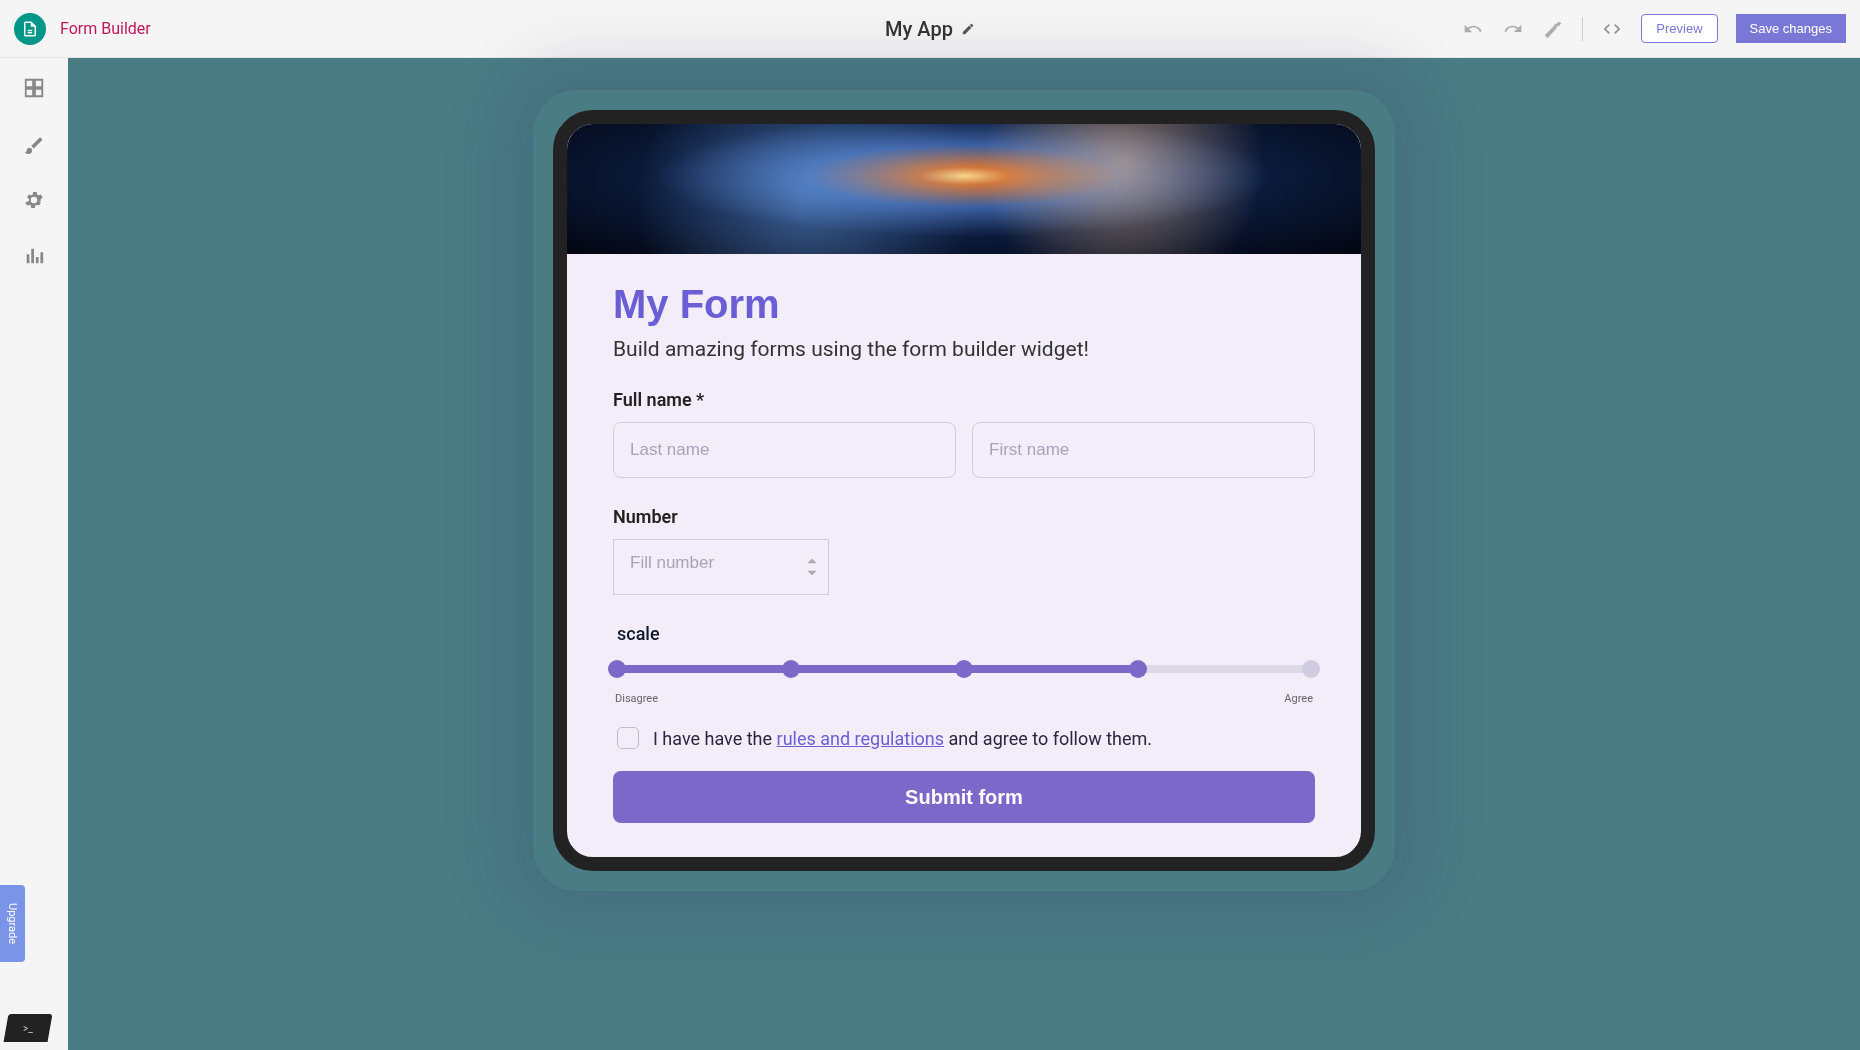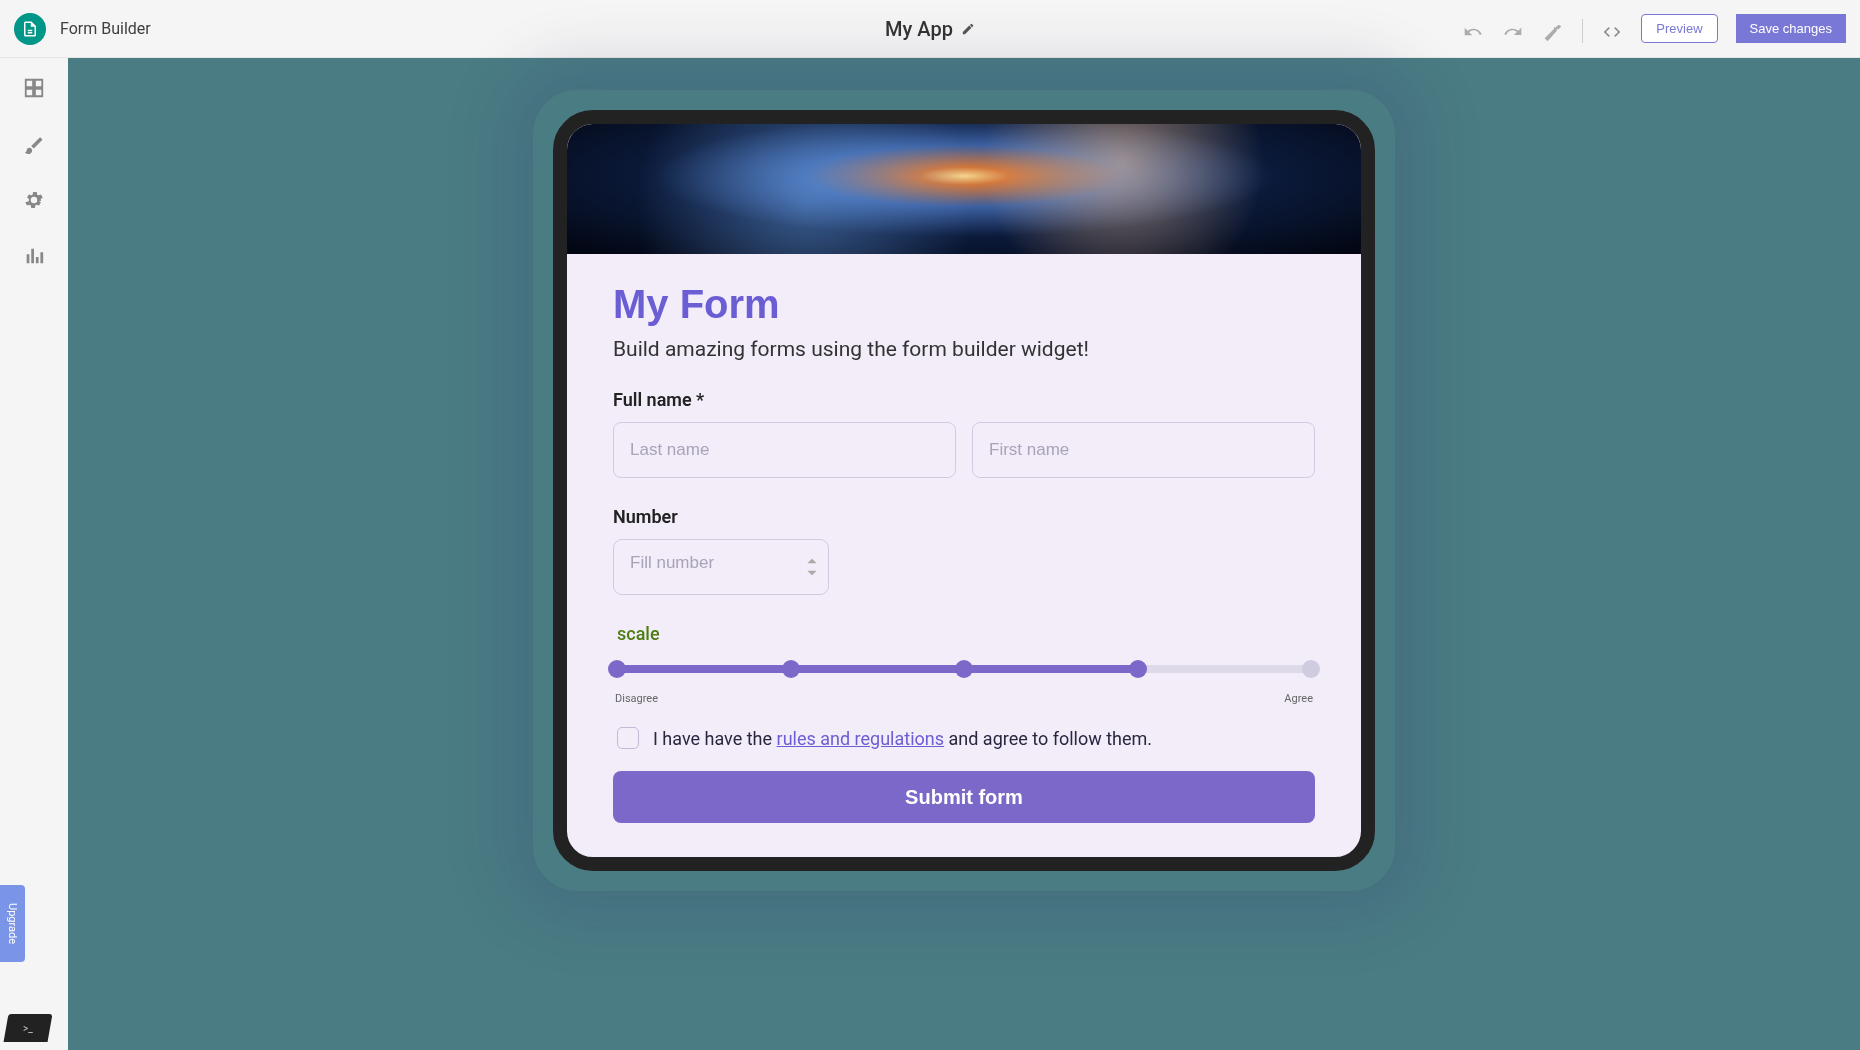--- a/index.html
+++ b/index.html
@@ -3,25 +3,25 @@
 <meta charset="utf-8">
 <style>
 * { margin: 0; padding: 0; box-sizing: border-box; }
 body { font-family: -apple-system, BlinkMacSystemFont, "Segoe UI", Roboto, sans-serif; background: #f5f5f5; overflow: hidden; width: 1860px; height: 1050px; }
 
 
 .topbar { height: 58px; background: #f5f5f5; display: flex; align-items: center; padding: 0 14px; border-bottom: 1px solid #e5e5e5; }
 .topbar-left { display: flex; align-items: center; gap: 14px; flex: 1; }
 .logo { width: 32px; height: 32px; background: #009688; border-radius: 50%; display: flex; align-items: center; justify-content: center; }
 .logo svg { width: 18px; height: 18px; fill: #fff; }
-.app-section-title { font-size: 16px; color: #404040; font-weight: 400; }
+.app-section-title { font-size: 16px; color: #be185d; font-weight: 400; }
 .topbar-center { flex: 0 0 auto; display: flex; align-items: center; gap: 8px; position: absolute; left: 50%; transform: translateX(-50%); }
 .app-name { font-size: 20px; color: #333; font-weight: 500; }
 .pencil-icon { width: 14px; height: 14px; fill: #555; cursor: pointer; }
-.topbar-right { display: flex; align-items: flex-end; gap: 18px; }
+.topbar-right { display: flex; align-items: center; gap: 18px; }
 .icon-btn { width: 22px; height: 22px; display: flex; align-items: center; justify-content: center; cursor: pointer; opacity: 0.5; }
 .icon-btn svg { width: 20px; height: 20px; fill: #666; }
 .divider-v { width: 1px; height: 24px; background: #ccc; }
 .preview-btn { background: #fff; border: 1px solid #7a78d6; color: #7a78d6; padding: 6px 14px; border-radius: 4px; font-size: 13px; cursor: pointer; }
 .save-btn { background: #7a78d6; color: #fff; border: none; padding: 7px 14px; border-radius: 0; font-size: 13px; cursor: pointer; }
 
 
 .sidebar { position: absolute; left: 0; top: 58px; bottom: 0; width: 68px; background: #f5f5f5; display: flex; flex-direction: column; align-items: center; padding-top: 18px; gap: 32px; }
 .sidebar-item { width: 24px; height: 24px; display: flex; align-items: center; justify-content: center; cursor: pointer; }
 .sidebar-item svg { width: 22px; height: 22px; fill: #888; }
@@ -44,28 +44,28 @@
 
 .form-body { padding: 28px 46px 34px 46px; }
 .form-title { font-size: 40px; font-weight: 700; color: #6b5dd3; margin-bottom: 10px; font-family: "Segoe UI", sans-serif; }
 .form-subtitle { font-size: 21px; color: #333; margin-bottom: 28px; }
 .field-label { font-size: 18px; font-weight: 600; color: #222; margin-bottom: 12px; display: block; }
 .row-2 { display: flex; gap: 16px; margin-bottom: 28px; }
 .text-input { flex: 1; height: 56px; border: 1px solid #d0cce0; border-radius: 8px; padding: 0 16px; font-size: 17px; background: #f3edfa; color: #333; }
 .text-input::placeholder { color: #a8a3b8; }
 .number-row { margin-bottom: 28px; }
 .number-input-wrap { position: relative; width: 216px; }
-.number-input { width: 100%; height: 56px; border: 1px solid #d0cce0; border-radius: 9px; padding: 0 40px 8px 16px; font-size: 17px; background: #f3edfa; }
+.number-input { width: 100%; height: 56px; border: 1px solid #d0cce0; border-radius: 0; padding: 0 40px 8px 16px; font-size: 17px; background: #f3edfa; }
 .number-input::placeholder { color: #a8a3b8; }
 .stepper { position: absolute; right: 10px; top: 50%; transform: translateY(-50%); display: flex; flex-direction: column; gap: 2px; }
 .stepper svg { width: 14px; height: 10px; fill: #aaa; cursor: pointer; }
 
 
 .scale-wrap { margin-bottom: 22px; }
-.scale-label { font-size: 18px; font-weight: 500; color: #4d7c0f; margin-bottom: 16px; margin-left: 4px; }
+.scale-label { font-size: 18px; font-weight: 500; color: #0f172a; margin-bottom: 16px; margin-left: 4px; }
 .scale-track { position: relative; height: 18px; margin: 0 4px; }
 .scale-line-bg { position: absolute; top: 50%; left: 0; right: 0; height: 8px; background: #ddd9e8; border-radius: 4px; transform: translateY(-50%); }
 .scale-line-fill { position: absolute; top: 50%; left: 0; width: 75%; height: 8px; background: #7b68c9; border-radius: 4px; transform: translateY(-50%); }
 .scale-dot { position: absolute; top: 50%; width: 18px; height: 18px; background: #7b68c9; border-radius: 50%; transform: translate(-50%,-50%); cursor: pointer; }
 .scale-dot.inactive { background: #d0cce0; }
 .scale-ends { display: flex; justify-content: space-between; font-size: 11px; color: #666; margin-top: 14px; padding: 0 2px; }
 
 
 .check-row { display: flex; align-items: center; gap: 14px; margin-bottom: 22px; margin-left: 4px; }
 .checkbox { width: 22px; height: 22px; border: 1.5px solid #c0bad4; border-radius: 5px; background: #f3edfa; cursor: pointer; }

